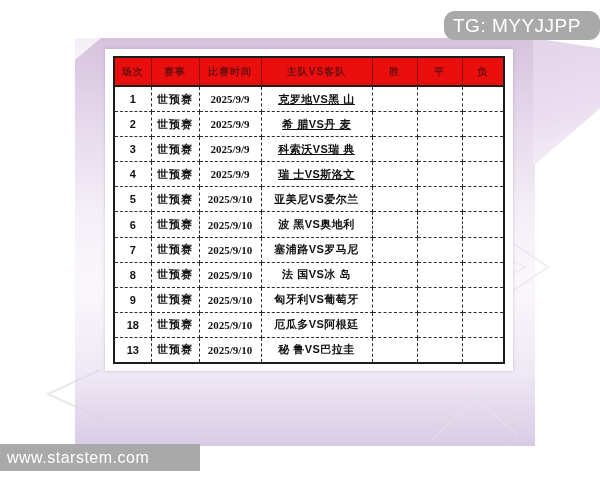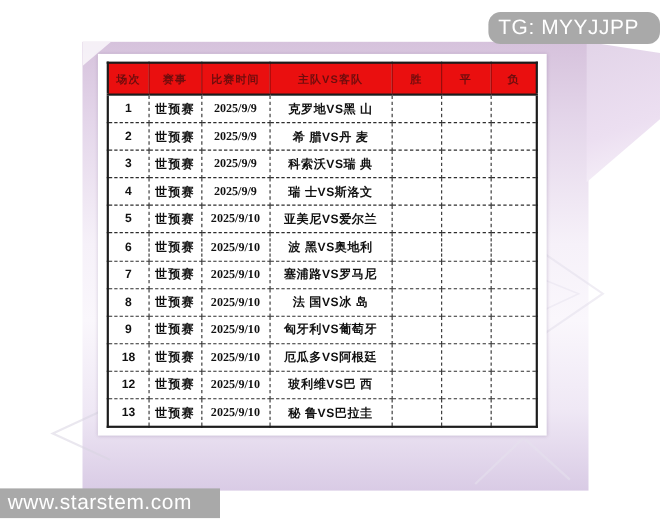--- a/index.html
+++ b/index.html
@@ -21,21 +21,21 @@
   .card-ext{
     position:absolute;left:533px;top:38px;width:67px;height:128px;
     background:linear-gradient(160deg,#e2d4e8 0%,#ecdff1 60%,#f8f4fa 100%);
     clip-path:polygon(0 0,100% 8%,100% 55%,0 100%);
   }
   
   .chevron{position:absolute;opacity:0.55;}
   .chevron svg{display:block;}
   
   .table-wrap{
-    position:absolute;left:89px;top:49px;
+    position:absolute;left:105px;top:49px;
     background:#ffffff;padding:7px 8px 7px 8px;
     box-shadow:0 0 3px rgba(120,100,140,0.35);
   }
   table.matches{
     border-collapse:collapse;table-layout:fixed;
     width:390px;
     border:2px solid #1c1c1c;
     background:#ffffff;
   }
   col.c-no{width:37px;} col.c-event{width:48px;} col.c-time{width:62px;}
@@ -49,30 +49,30 @@
   table.matches td{
     height:24.1px;border:1px dashed #2e2e2e;
     text-align:center;vertical-align:middle;
     font-weight:bold;color:#111;background:#ffffff;
     font-size:11px;padding:0;white-space:nowrap;overflow:hidden;
   }
   td.cell-no{font-size:11px;font-family:"Liberation Sans",sans-serif;}
   td.cell-event{font-size:10px;letter-spacing:1px;}
   td.cell-time{font-size:10.5px;font-family:Liberation Serif, serif;}
   td.cell-match{font-size:11px;letter-spacing:0.5px;}
-  td.cell-match.underline{}
+  td.cell-match.underline{text-decoration:underline;}
   td.cell-selected{outline:2px solid #3d3d3d;outline-offset:-1px;}
   
   .wm-bar{
     position:absolute;background:#a9a9a9;color:#ffffff;
     display:flex;align-items:center;
     font-family:"Liberation Sans",sans-serif;font-weight:400;
   }
   .wm-top{right:0;top:11px;width:147px;height:29px;font-size:19px;padding-left:9px;letter-spacing:0.5px;border-radius:11px;}
-  .wm-bottom{left:0;top:444px;width:193px;height:27px;font-size:19px;padding-left:7px;letter-spacing:0.5px;}
+  .wm-bottom{left:0;top:444px;width:193px;height:27px;font-size:16px;padding-left:7px;letter-spacing:0.5px;}
 </style>
 </head>
 <body>
 
 <div class="card"></div>
 <div class="card-fold"></div>
 <div class="card-ext"></div>
 
 <div class="chevron" style="left:42px;top:368px;">
   <svg width="60" height="52" viewBox="0 0 60 52">
@@ -198,29 +198,20 @@
         <tr>
           <td class="cell-no">18</td>
           <td class="cell-event">世预赛</td>
           <td class="cell-time">2025/9/10</td>
           <td class="cell-match">厄瓜多VS阿根廷</td>
           <td class="cell-win"></td>
           <td class="cell-draw"></td>
           <td class="cell-lose"></td>
         </tr>
         <tr>
-          <td class="cell-no">12</td>
-          <td class="cell-event">世预赛</td>
-          <td class="cell-time">2025/9/10</td>
-          <td class="cell-match">玻利维VS巴 西</td>
-          <td class="cell-win"></td>
-          <td class="cell-draw"></td>
-          <td class="cell-lose"></td>
-        </tr>
-        <tr>
           <td class="cell-no">13</td>
           <td class="cell-event">世预赛</td>
           <td class="cell-time">2025/9/10</td>
           <td class="cell-match">秘 鲁VS巴拉圭</td>
           <td class="cell-win"></td>
           <td class="cell-draw"></td>
           <td class="cell-lose"></td>
         </tr>
       </tbody>
   </table>

